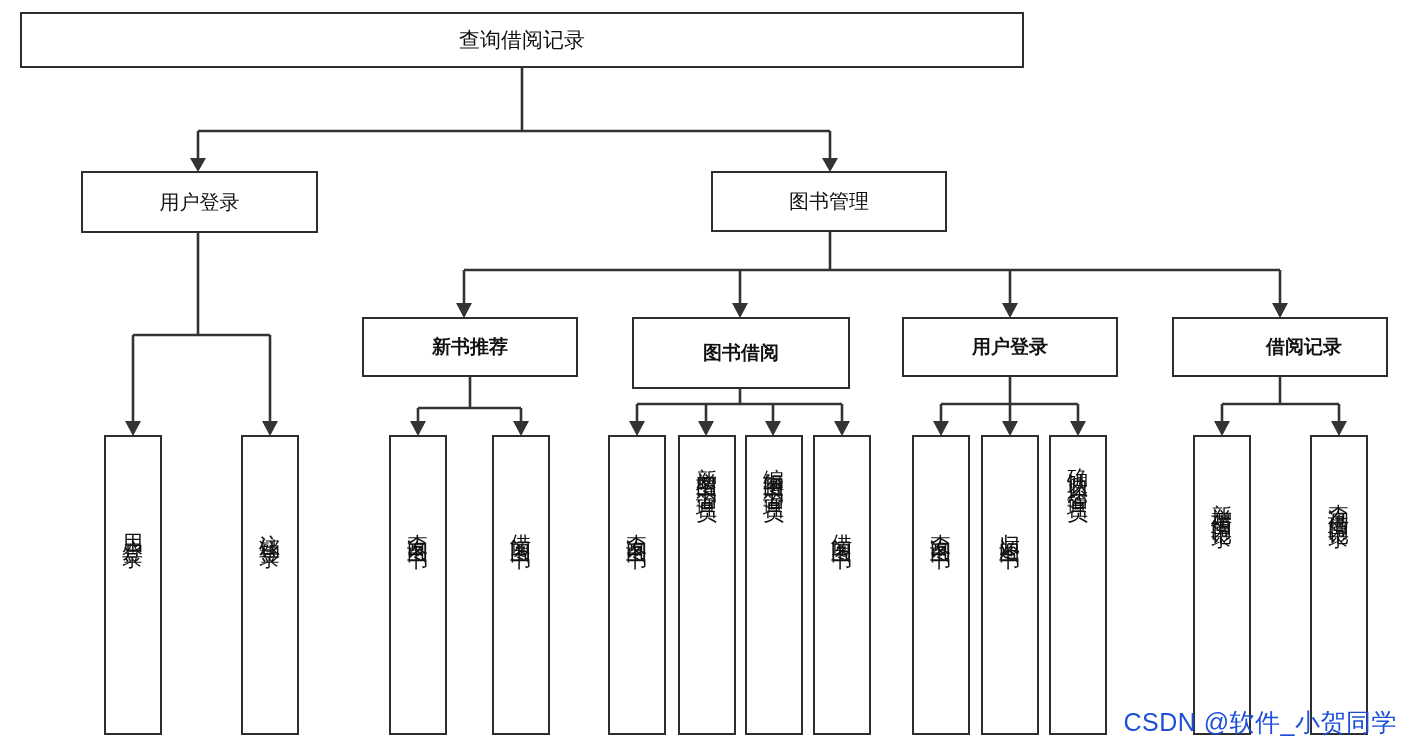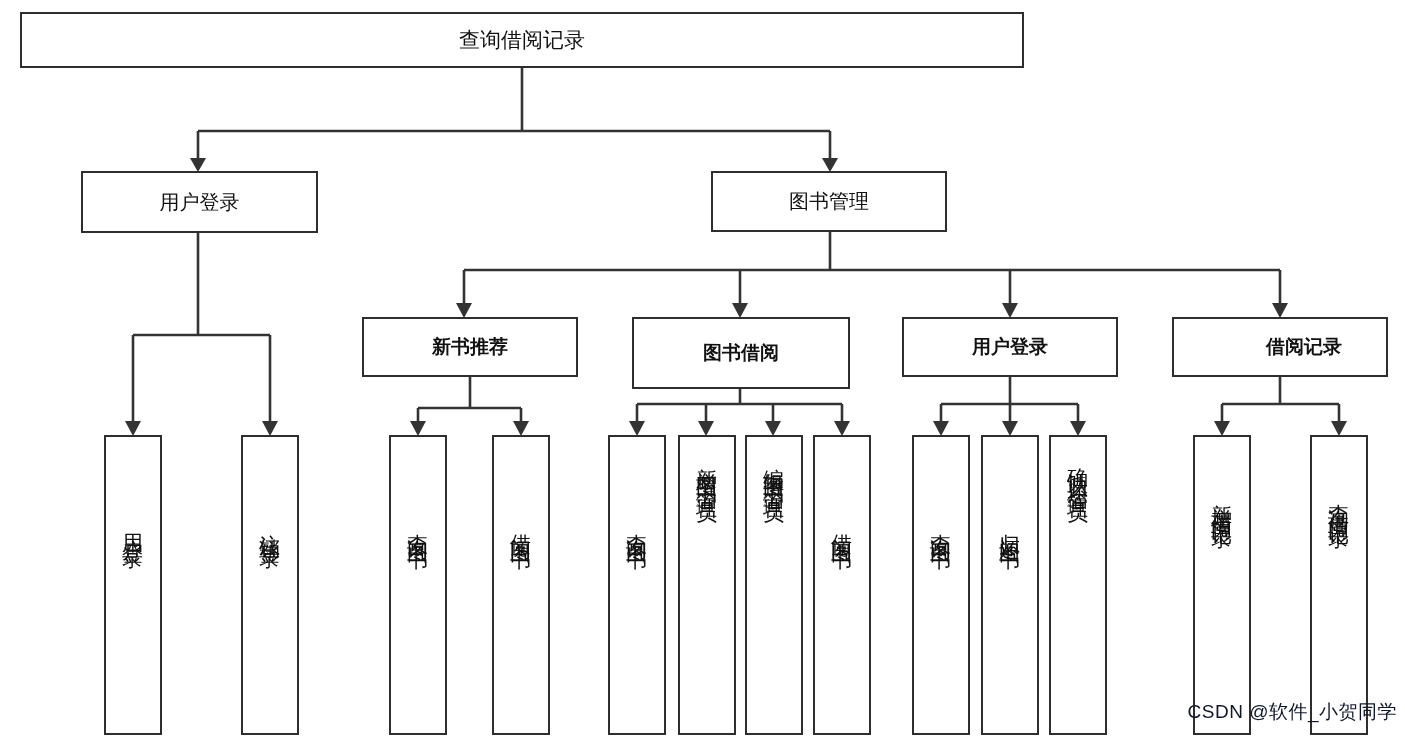--- a/index.html
+++ b/index.html
@@ -76,23 +76,23 @@
   .node.leaf.mid .vtext {
     margin-top: 38px;
   }
   .node.leaf.tall .vtext {
     margin-top: 2px;
   }
   
   #watermark {
     position: absolute;
     right: 8px;
-    bottom: 22px;
-    font-size: 19px;
-    color: #0f172a;
+    bottom: 8px;
+    font-size: 25px;
+    color: #1d4ed8;
     white-space: nowrap;
     letter-spacing: 0.5px;
   }
 </style>
 </head>
 <body>
 
 <div id="canvas">
 
   <svg id="wires" viewBox="0 0 1405 747">

